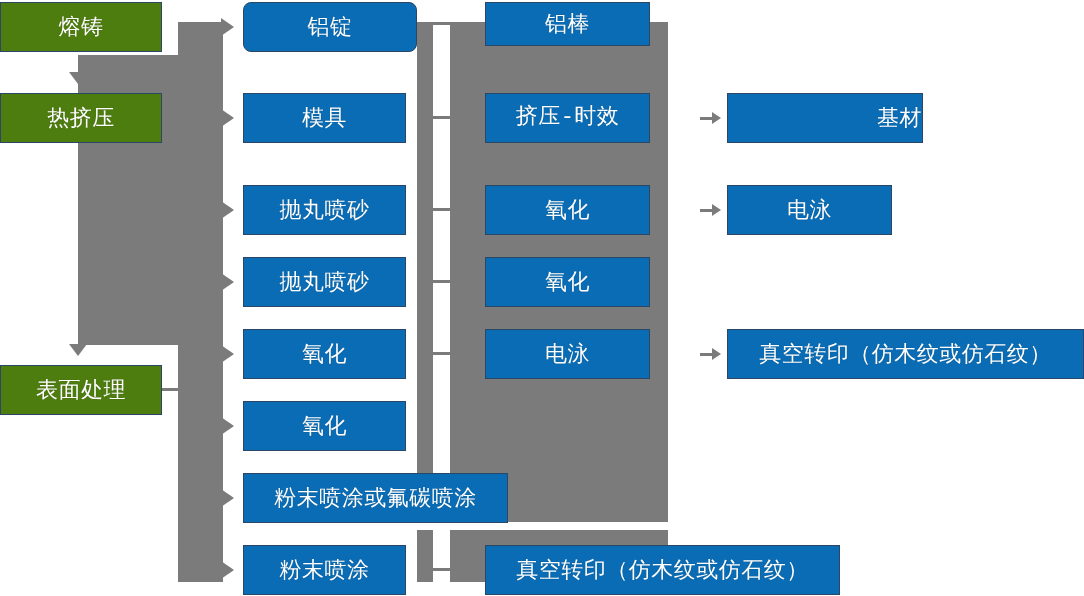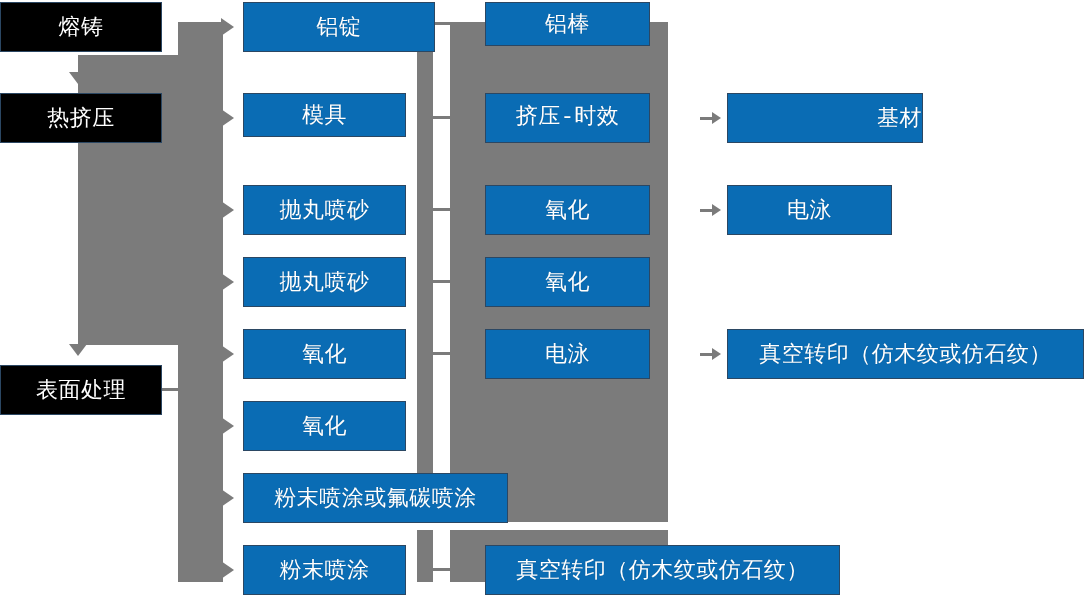--- a/index.html
+++ b/index.html
@@ -63,21 +63,21 @@
     justify-content:center;
     color:#ffffff;
     font-size:22px;
     line-height:1.1;
     letter-spacing:.5px;
     border:1px solid #26415c;
     white-space:nowrap;
     text-shadow:0 0 1px rgba(0,0,0,.25);
   }
   .box.dark{
-    background:#000000;
+    background:#4d7c0f;
     border-color:#2b4763;
   }
   .box.light{
     background:#0a6cb4;
     border-color:#2b4763;
   }
   
   .box::after{
     content:"";
     position:absolute;
@@ -148,24 +148,24 @@
   <div class="box dark" style="left:0px; top:2px; width:162px; height:50px;">
     <span>熔铸</span>
   </div>
   <div class="box dark" style="left:0px; top:93px; width:162px; height:50px;">
     <span>热挤压</span>
   </div>
   <div class="box dark" style="left:0px; top:365px; width:162px; height:50px;">
     <span>表面处理</span>
   </div>
 
-  <div class="box light" style="left:243px; top:2px; width:192px; height:50px;">
+  <div class="box light" style="left:243px; top:2px; width:174px; height:50px;border-radius:8px;">
     <span>铝锭</span>
   </div>
-  <div class="box light shadow-top" style="left:243px; top:93px; width:163px; height:44px;">
+  <div class="box light shadow-top" style="left:243px; top:93px; width:163px; height:50px;">
     <span>模具</span>
   </div>
   <div class="box light shadow-top" style="left:243px; top:185px; width:163px; height:50px;">
     <span>抛丸喷砂</span>
   </div>
   <div class="box light shadow-top" style="left:243px; top:257px; width:163px; height:50px;">
     <span>抛丸喷砂</span>
   </div>
   <div class="box light shadow-top" style="left:243px; top:329px; width:163px; height:50px;">
     <span>氧化</span>

